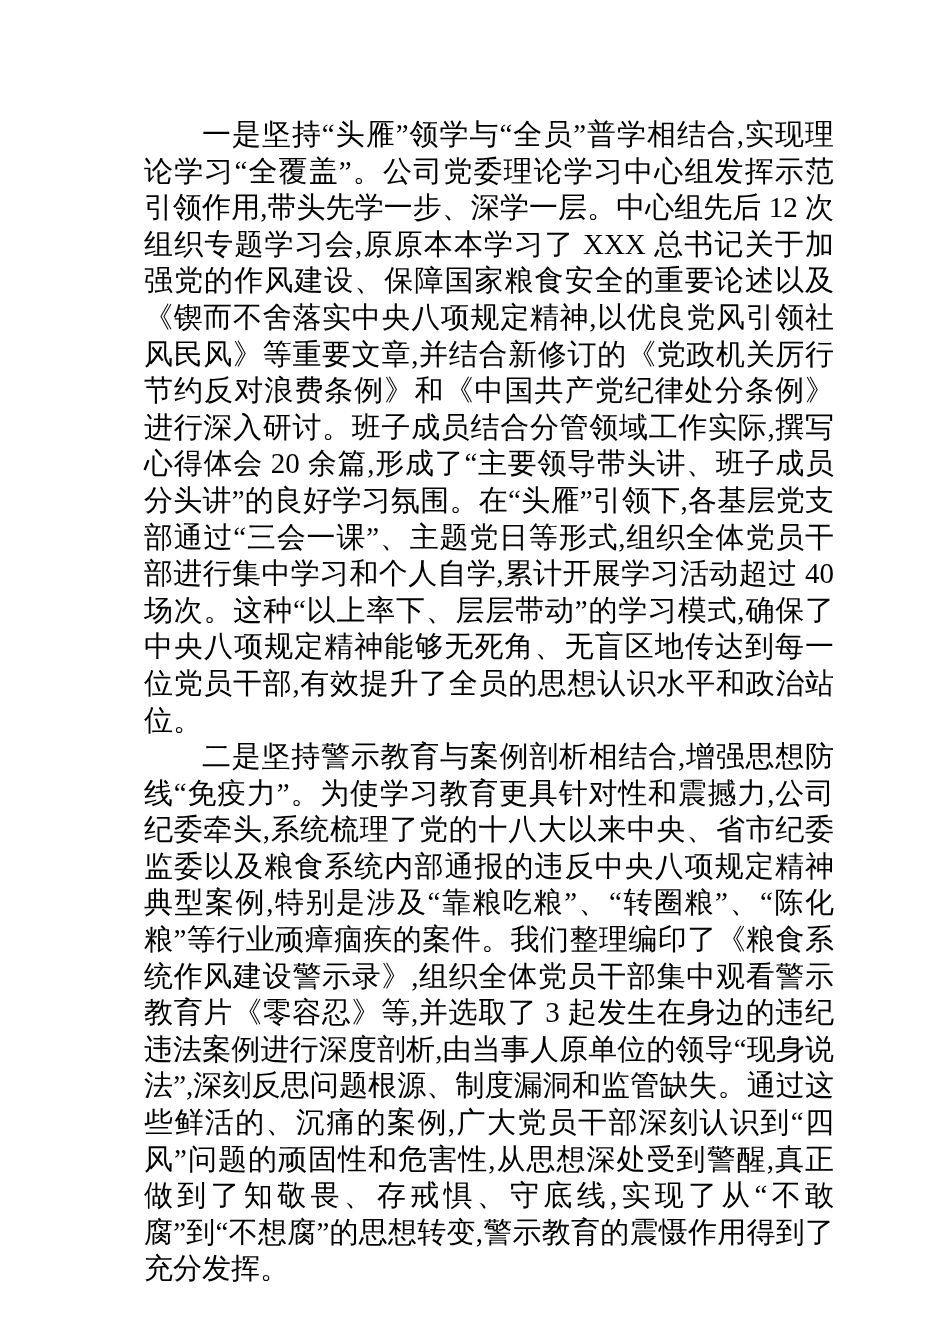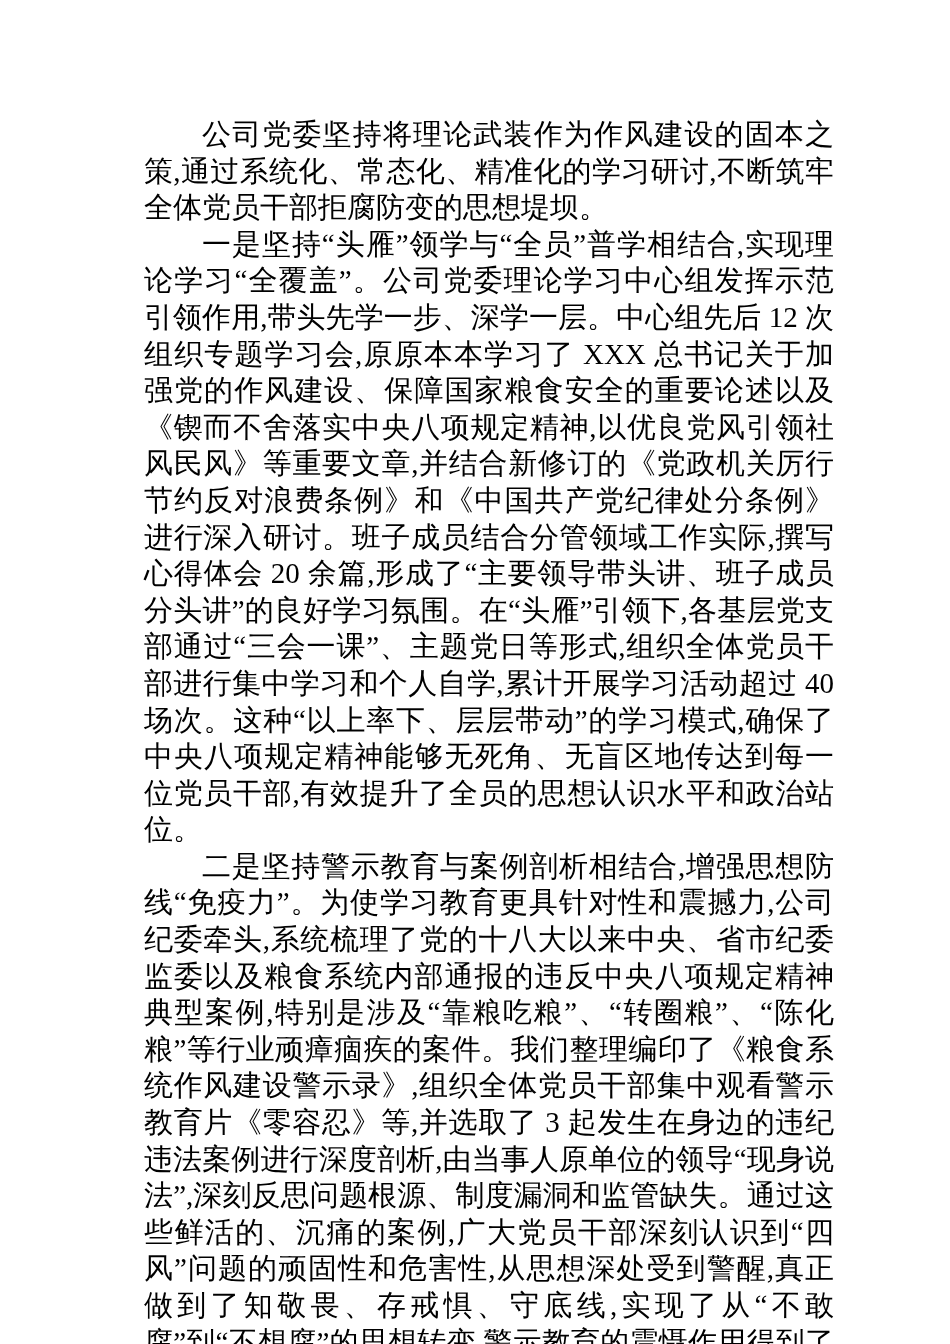--- a/index.html
+++ b/index.html
@@ -31,17 +31,16 @@
     word-break: break-all;
   }
   .run { font-weight: 400; }
   .run.bold { font-weight: 400; }
 </style>
 </head>
 <body>
 
 <div class="page">
   <div class="doc-body" id="doc-body">
-      <p><span class="run">公司党委坚持将理论武装作为作风建设的固本之策,通过系统化、常态化、精准化的学习研讨,不断筑牢全体党员干部拒腐防变的思想堤坝。</span></p>
       <p><span class="run bold">一是坚持“头雁”领学与“全员”普学相结合,实现理论学习“全覆盖”。</span><span class="run">公司党委理论学习中心组发挥示范引领作用,带头先学一步、深学一层。中心组先后 12 次组织专题学习会,原原本本学习了 XXX 总书记关于加强党的作风建设、保障国家粮食安全的重要论述以及《锲而不舍落实中央八项规定精神,以优良党风引领社风民风》等重要文章,并结合新修订的《党政机关厉行节约反对浪费条例》和《中国共产党纪律处分条例》进行深入研讨。班子成员结合分管领域工作实际,撰写心得体会 20 余篇,形成了“主要领导带头讲、班子成员分头讲”的良好学习氛围。在“头雁”引领下,各基层党支部通过“三会一课”、主题党日等形式,组织全体党员干部进行集中学习和个人自学,累计开展学习活动超过 40 场次。这种“以上率下、层层带动”的学习模式,确保了中央八项规定精神能够无死角、无盲区地传达到每一位党员干部,有效提升了全员的思想认识水平和政治站位。</span></p>
       <p><span class="run bold">二是坚持警示教育与案例剖析相结合,增强思想防线“免疫力”。</span><span class="run">为使学习教育更具针对性和震撼力,公司纪委牵头,系统梳理了党的十八大以来中央、省市纪委监委以及粮食系统内部通报的违反中央八项规定精神典型案例,特别是涉及“靠粮吃粮”、“转圈粮”、“陈化粮”等行业顽瘴痼疾的案件。我们整理编印了《粮食系统作风建设警示录》,组织全体党员干部集中观看警示教育片《零容忍》等,并选取了 3 起发生在身边的违纪违法案例进行深度剖析,由当事人原单位的领导“现身说法”,深刻反思问题根源、制度漏洞和监管缺失。通过这些鲜活的、沉痛的案例,广大党员干部深刻认识到“四风”问题的顽固性和危害性,从思想深处受到警醒,真正做到了知敬畏、存戒惧、守底线,实现了从“不敢腐”到“不想腐”的思想转变,警示教育的震慑作用得到了充分发挥。</span></p>
     </div>
 </div>
 
 </body></html>

